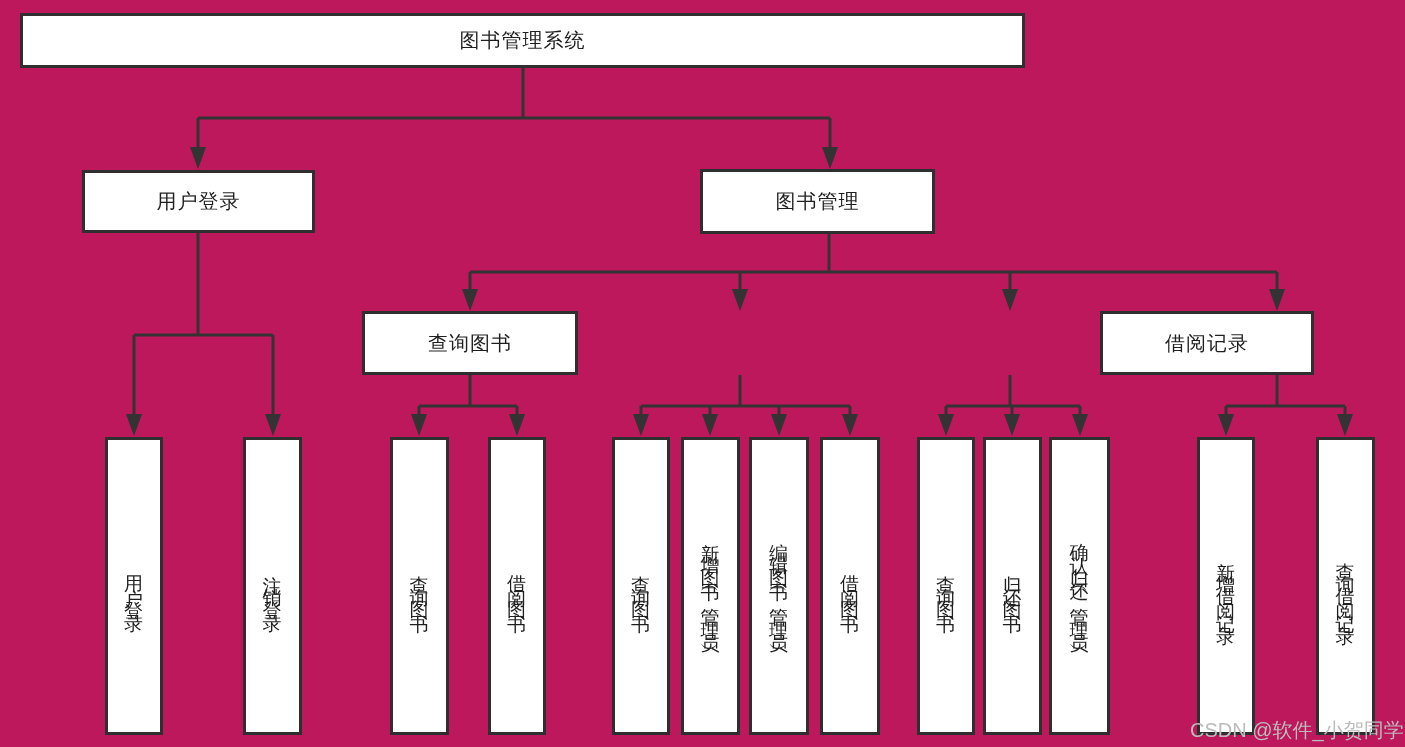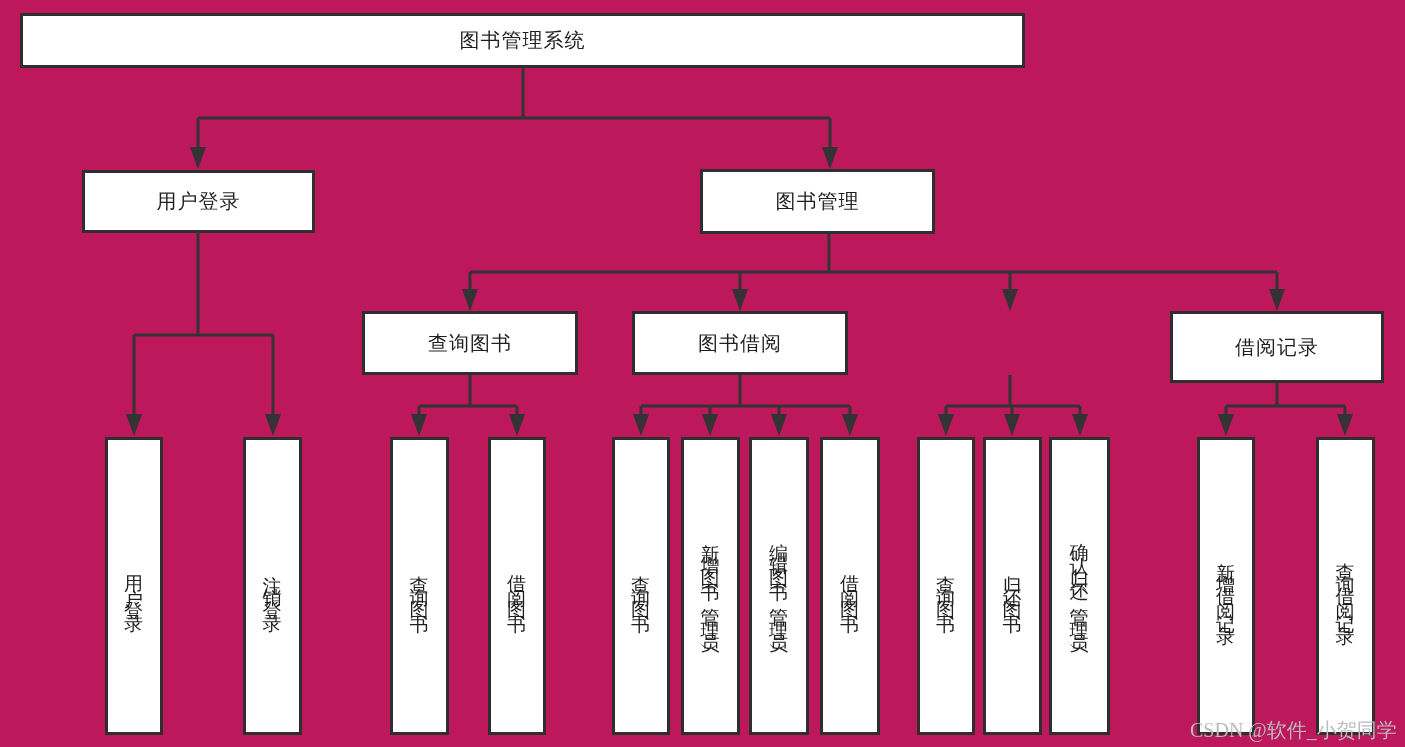--- a/index.html
+++ b/index.html
@@ -40,21 +40,20 @@
     line-height:1;
     white-space:nowrap;
   }
   .watermark{
     position:absolute;
     left:1190px;top:717px;
     font-size:20px;
     color:#bcbcbc;
     white-space:nowrap;
     z-index:5;
-    font-family:Liberation Serif, serif;
   }
 </style>
 </head>
 <body>
 
 <div id="canvas">
 
   <svg id="wires" viewBox="0 0 1405 747" xmlns="http://www.w3.org/2000/svg">
     <path class="ln" d="
       M523 68 V118 M198 118 H830 M198 118 V150 M830 118 V150
@@ -84,24 +83,21 @@
   <div class="hnode" style="left:82px;top:170px;width:233px;height:63px">
     <span>用户登录</span>
   </div>
   <div class="hnode" style="left:700px;top:169px;width:235px;height:65px">
     <span>图书管理</span>
   </div>
 
   <div class="hnode" style="left:362px;top:311px;width:216px;height:64px">
     <span>查询图书</span>
   </div>
-  <div class="hnode" style="left:632px;top:311px;width:216px;height:64px">
-    <span>图书借阅</span>
-  </div>
-  <div class="hnode" style="left:1170px;top:311px;width:214px;height:72px">
+  <div class="hnode" style="left:1100px;top:311px;width:214px;height:64px">
     <span>借阅记录</span>
   </div>
 
   <div class="vnode" style="left:105px;width:58px">
     <span>用户登录</span>
   </div>
   <div class="vnode" style="left:243px;width:59px">
     <span>注销登录</span>
   </div>
 

